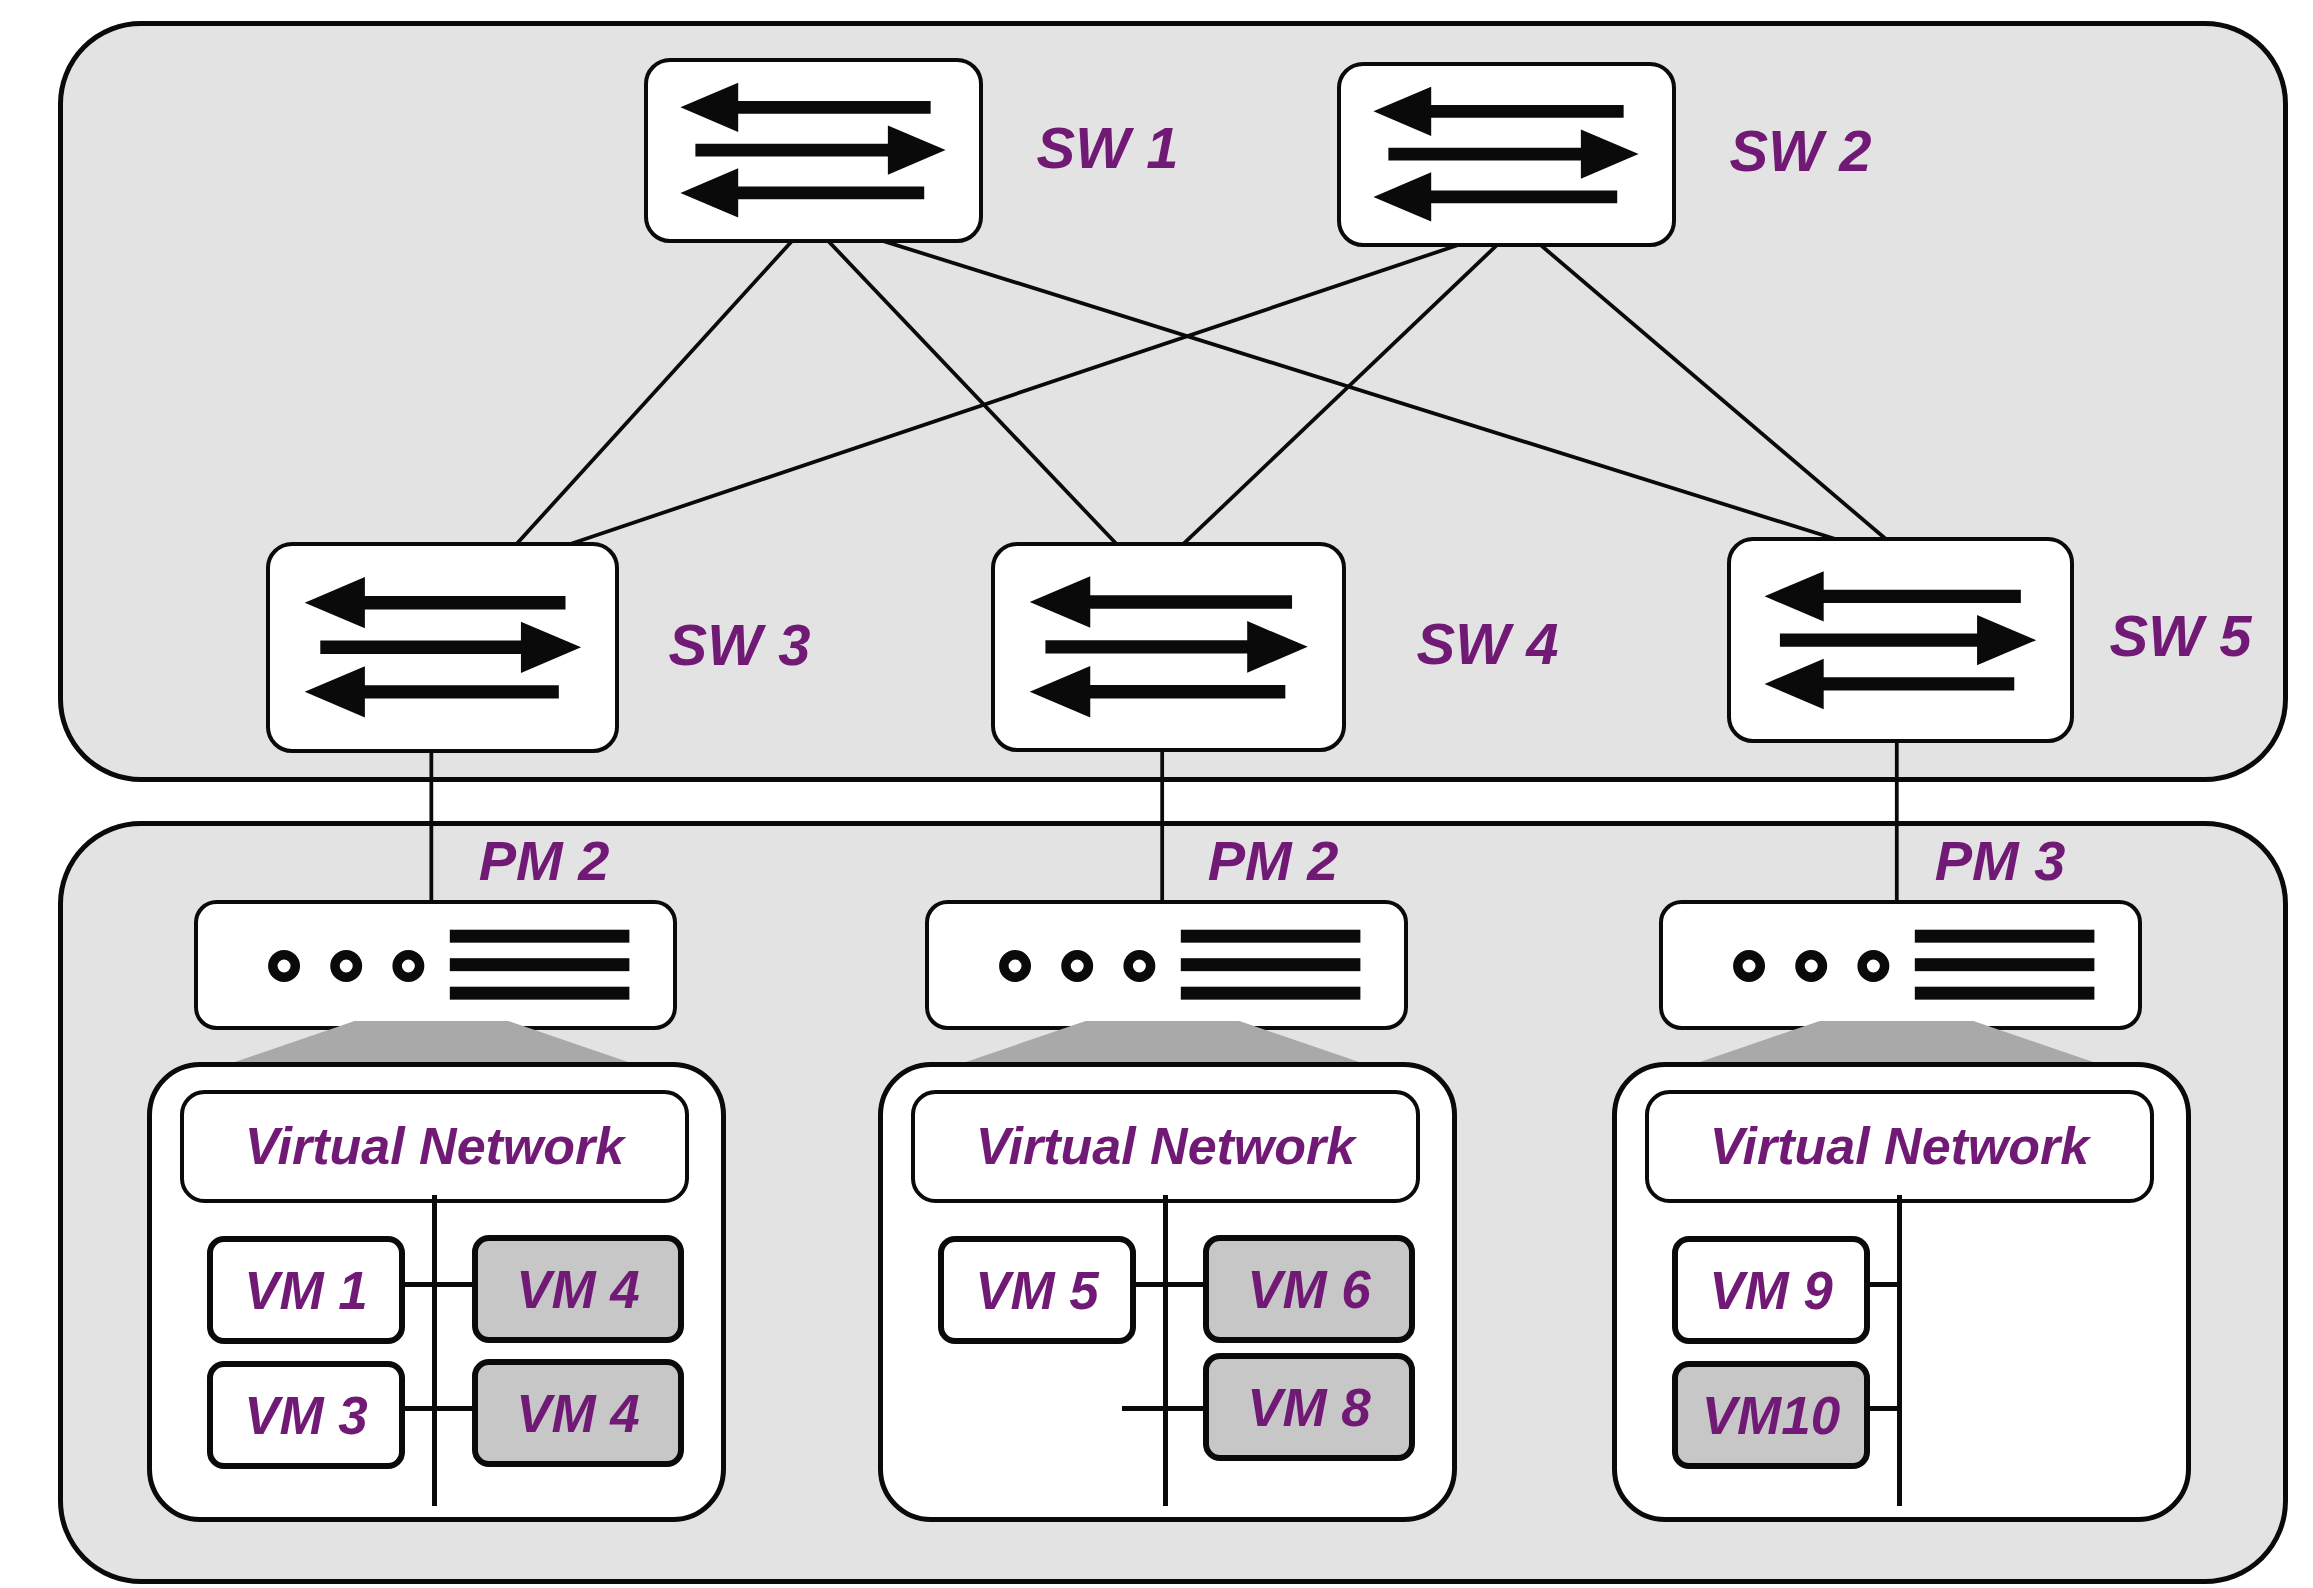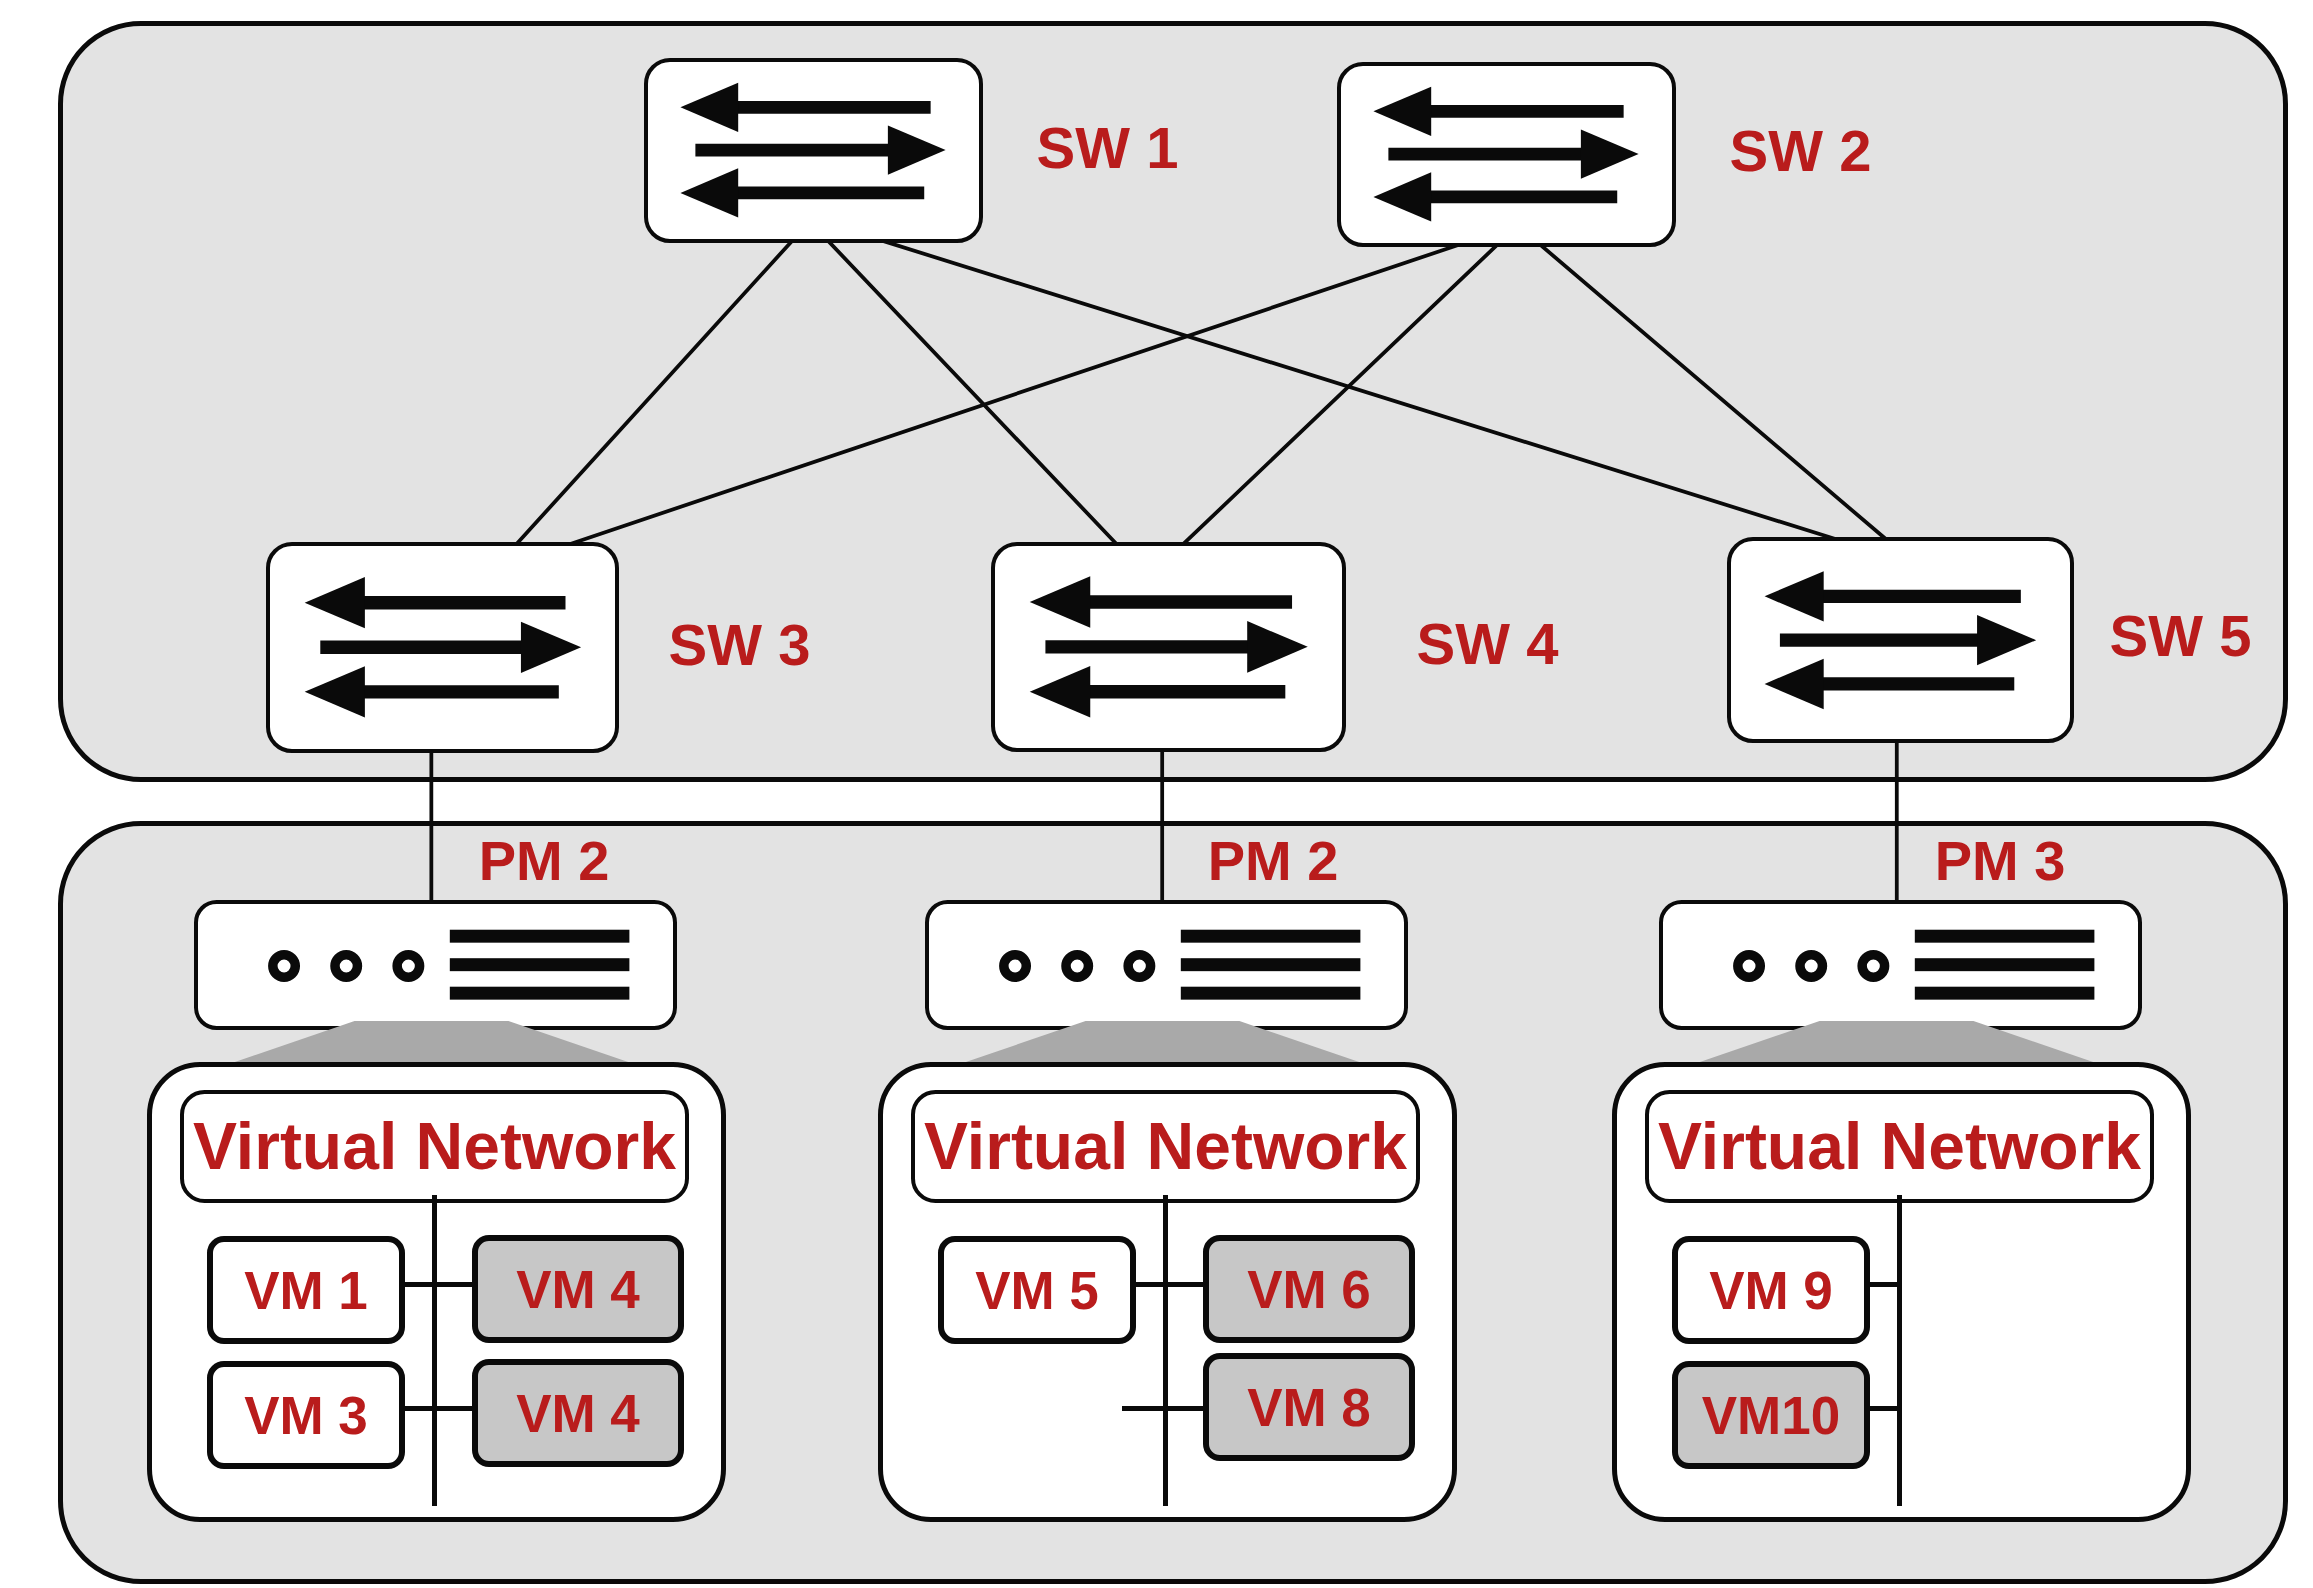--- a/index.html
+++ b/index.html
@@ -1,30 +1,30 @@
 <!DOCTYPE html>
 <html style="font-size:15px"><head>
 <meta charset="utf-8">
 <style>
   html,body{margin:0;padding:0;background:#ffffff;}
   .canvas{position:relative;width:2314px;height:1589px;background:#ffffff;overflow:hidden;
-          font-family:"Liberation Sans","DejaVu Sans",sans-serif;color:#b91c1c;}
+          font-family:"Liberation Sans","DejaVu Sans",sans-serif;color:#701a75;font-style:italic;}
   .panel{position:absolute;background:#e3e3e3;border:5.6px solid #0a0a0a;border-radius:83px;z-index:0;}
   .links{position:absolute;left:0;top:0;z-index:1;}
   .node,.node-label,.server,.wedge,.vnbox{position:absolute;z-index:2;}
   .swbox{position:absolute;background:#ffffff;border:4.7px solid #0a0a0a;border-radius:26px;z-index:2;}
   .sw-glyph{position:absolute;left:8%;top:7%;width:84%;height:86%;}
   .node-label{font-weight:bold;font-size:58px;line-height:60px;white-space:nowrap;text-align:center;}
   .pm-label{font-size:56px;line-height:58px;}
   .server{background:#ffffff;border:4.7px solid #0a0a0a;border-radius:22.6px;}
   .server svg{position:absolute;left:2%;top:4%;width:96%;height:92%;}
   .wedge{background:#a9a9a9;}
   .vnbox{background:#ffffff;border:5.6px solid #0a0a0a;border-radius:53px;}
   .vnlabel{position:absolute;left:28px;top:22.6px;width:501px;height:105px;background:#ffffff;
-           border:4.7px solid #0a0a0a;border-radius:24.5px;font-weight:bold;font-size:66px;
+           border:4.7px solid #0a0a0a;border-radius:24.5px;font-weight:bold;font-size:52px;
            display:flex;align-items:center;justify-content:center;}
   .bus{position:absolute;width:4.7px;background:#0a0a0a;}
   .conn{position:absolute;height:4.7px;background:#0a0a0a;}
   .vm{position:absolute;height:96px;background:#ffffff;border:6.6px solid #0a0a0a;border-radius:17px;
       font-weight:bold;font-size:53px;display:flex;align-items:center;justify-content:center;}
   .vm.gray{background:#c7c7c7;}
   .defs{position:absolute;width:0;height:0;overflow:hidden;}
 </style>
 </head>
 <body>

